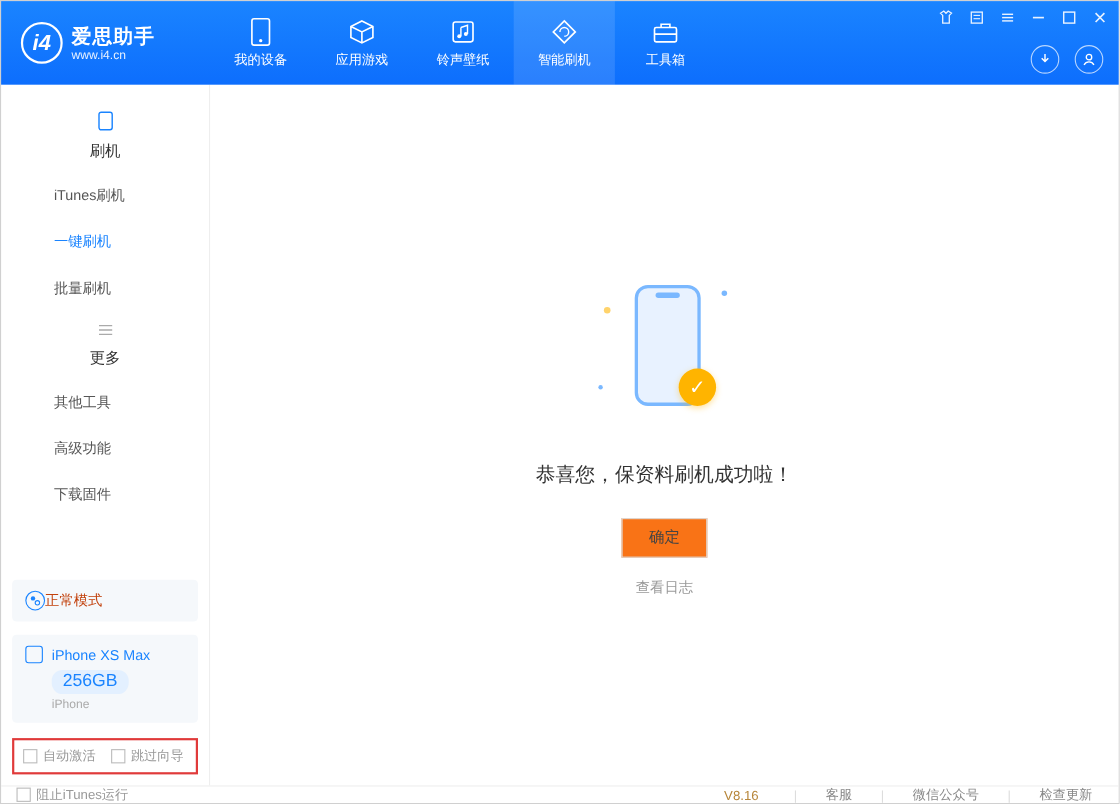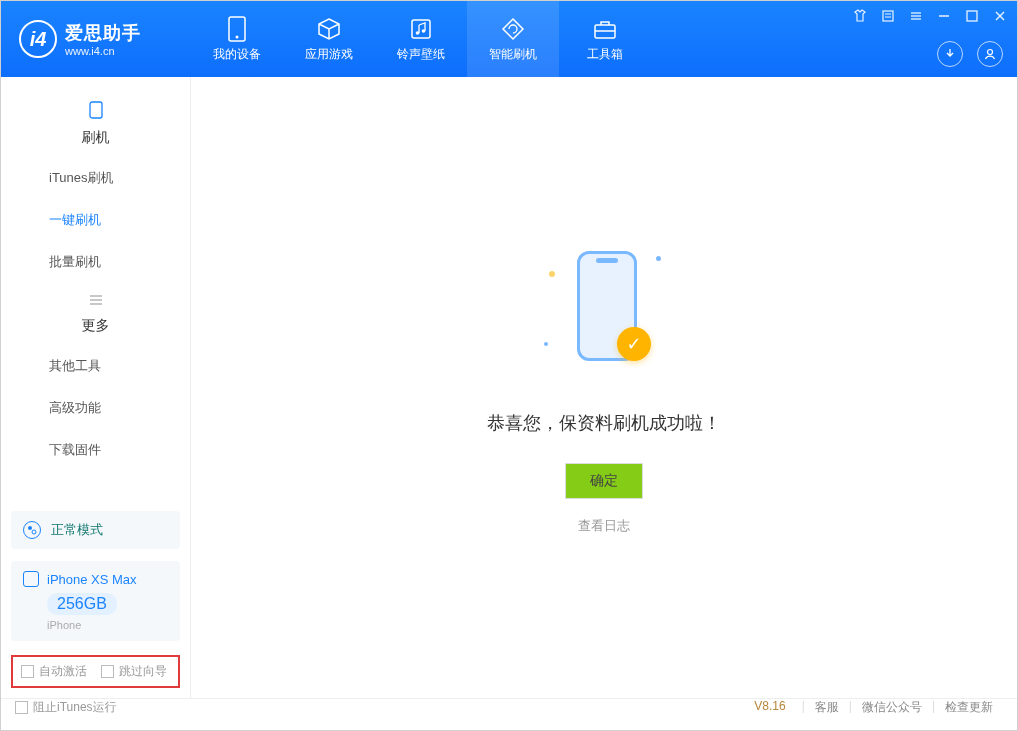--- a/index.html
+++ b/index.html
@@ -20,44 +20,44 @@
 .win-btn { width: 18px; height: 18px; display: flex; align-items: center; justify-content: center; cursor: pointer; color: #fff; opacity: 0.9; }
 .header-right { position: absolute; right: 14px; bottom: 10px; display: flex; gap: 14px; }
 .header-circle { width: 26px; height: 26px; border: 1.5px solid rgba(255,255,255,0.7); border-radius: 50%; display: flex; align-items: center; justify-content: center; cursor: pointer; }
 .body { flex: 1; display: flex; min-height: 0; }
 .sidebar { width: 190px; border-right: 1px solid #eee; display: flex; flex-direction: column; padding-top: 14px; }
 .side-section-title { display: flex; align-items: center; padding: 10px 18px; color: #333; font-size: 14px; gap: 10px; flex-direction: column; }
 .side-item { padding: 12px 18px 12px 48px; font-size: 13px; color: #555; cursor: pointer; }
 .side-item.active { color: #1a84ff; }
 .side-spacer { flex: 1; }
 .mode-box, .device-box { margin: 6px 10px; background: #f5f8fb; border-radius: 4px; padding: 10px 12px; }
-.mode-box { display: flex; align-items: center; gap: 10px; color: #0f766e; font-size: 13px; }
+.mode-box { display: flex; align-items: center; color: #c2410c; font-size: 13px; }
 .mode-icon { width: 18px; height: 18px; border: 1.5px solid #1a84ff; border-radius: 50%; display: flex; align-items: center; justify-content: center; }
 .device-box { }
 .device-row { display: flex; align-items: center; gap: 8px; }
 .device-icon { width: 16px; height: 16px; border: 1.5px solid #1a84ff; border-radius: 3px; }
 .device-name { color: #1a84ff; font-size: 13px; font-weight: 500; }
 .device-cap { display: inline-block; margin-top: 6px; margin-left: 24px; background: #e3f0ff; color: #1a84ff; font-size: 16px; padding: 2px 10px; border-radius: 10px; }
 .device-type { margin-left: 24px; margin-top: 4px; color: #aaa; font-size: 11px; }
 .checkbox-row { margin: 8px 10px 10px; padding: 6px 8px; border: 2px solid #e03a3a; display: flex; gap: 14px; }
 .chk { display: flex; align-items: center; gap: 5px; color: #999; font-size: 12px; cursor: pointer; }
 .chk-box { width: 13px; height: 13px; border: 1px solid #bbb; }
 .main { flex: 1; display: flex; flex-direction: column; align-items: center; justify-content: center; position: relative; }
 .illus { width: 130px; height: 140px; position: relative; margin-bottom: 30px; }
 .phone { position: absolute; left: 38px; top: 10px; width: 60px; height: 110px; border: 3px solid #7ab8ff; border-radius: 12px; background: #e8f2ff; }
 .phone::before { content: ""; position: absolute; top: 4px; left: 50%; transform: translateX(-50%); width: 22px; height: 5px; background: #7ab8ff; border-radius: 3px; }
 .badge { position: absolute; right: 18px; bottom: 20px; width: 34px; height: 34px; background: #ffb400; border-radius: 50%; display: flex; align-items: center; justify-content: center; color: #fff; font-size: 18px; box-shadow: 0 2px 6px rgba(255,180,0,0.4); }
 .dot { position: absolute; border-radius: 50%; }
 .d1 { width: 6px; height: 6px; background: #ffd36b; left: 10px; top: 30px; }
 .d2 { width: 5px; height: 5px; background: #7ab8ff; right: 8px; top: 15px; }
 .d3 { width: 4px; height: 4px; background: #7ab8ff; left: 5px; bottom: 35px; }
 .success-msg { font-size: 18px; color: #333; margin-bottom: 28px; }
-.ok-btn { border: 1px solid #ddd; background: #84cc16; padding: 8px 24px; font-size: 14px; color: #444; cursor: pointer; margin-bottom: 18px; }
+.ok-btn { border: 1px solid #ddd; background: #f97316; padding: 8px 24px; font-size: 14px; color: #444; cursor: pointer; margin-bottom: 18px; }
 .log-link { color: #999; font-size: 13px; cursor: pointer; }
-.footer { height: 32px; border-top: 1px solid #eee; display: flex; align-items: flex-start; padding: 0 14px; font-size: 12px; color: #999; }
+.footer { height: 16px; border-top: 1px solid #eee; display: flex; align-items: center; padding: 0 14px; font-size: 12px; color: #999; gap: 16px; }
 .footer .chk { color: #999; }
 .footer-spacer { flex: 1; }
 .footer-ver { color: #b7863a; margin-right: 16px; }
 .footer-link { color: #888; cursor: pointer; padding: 0 10px; }
 .footer-sep { color: #ddd; }
 svg { display: block; }
 </style>
 </head>
 <body>
 

